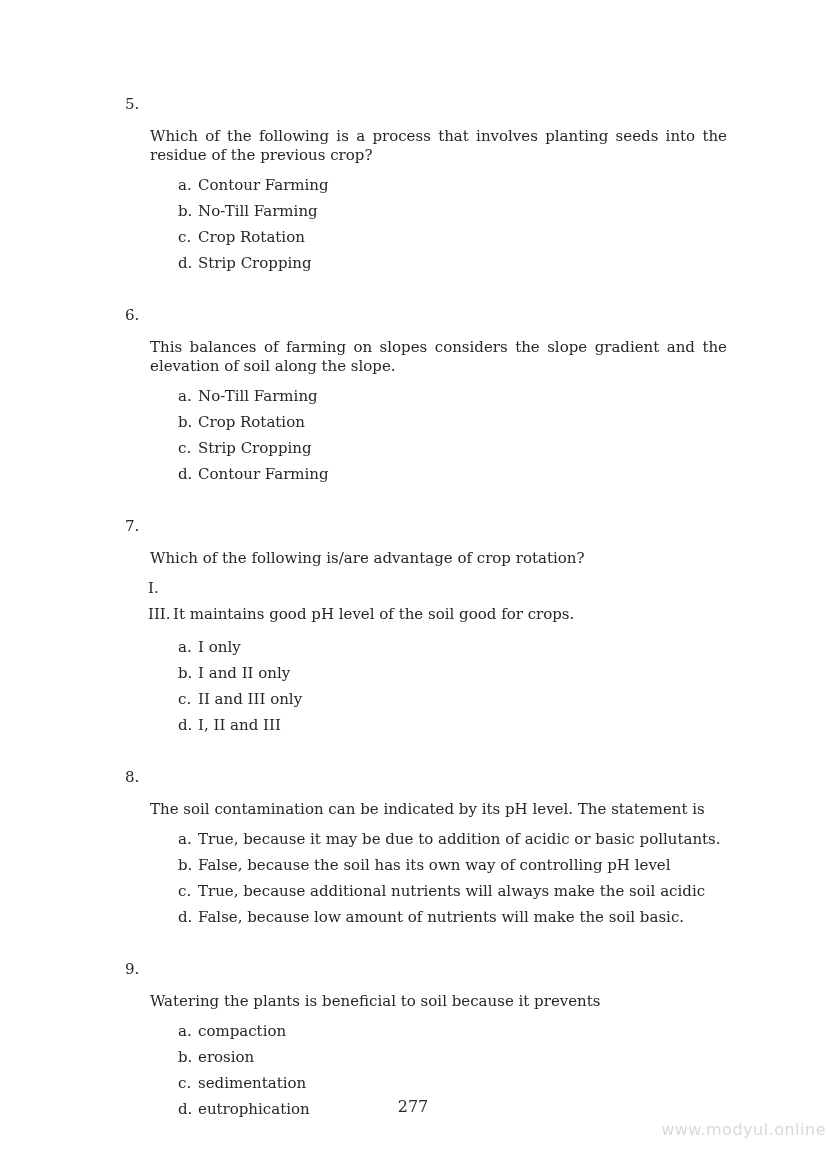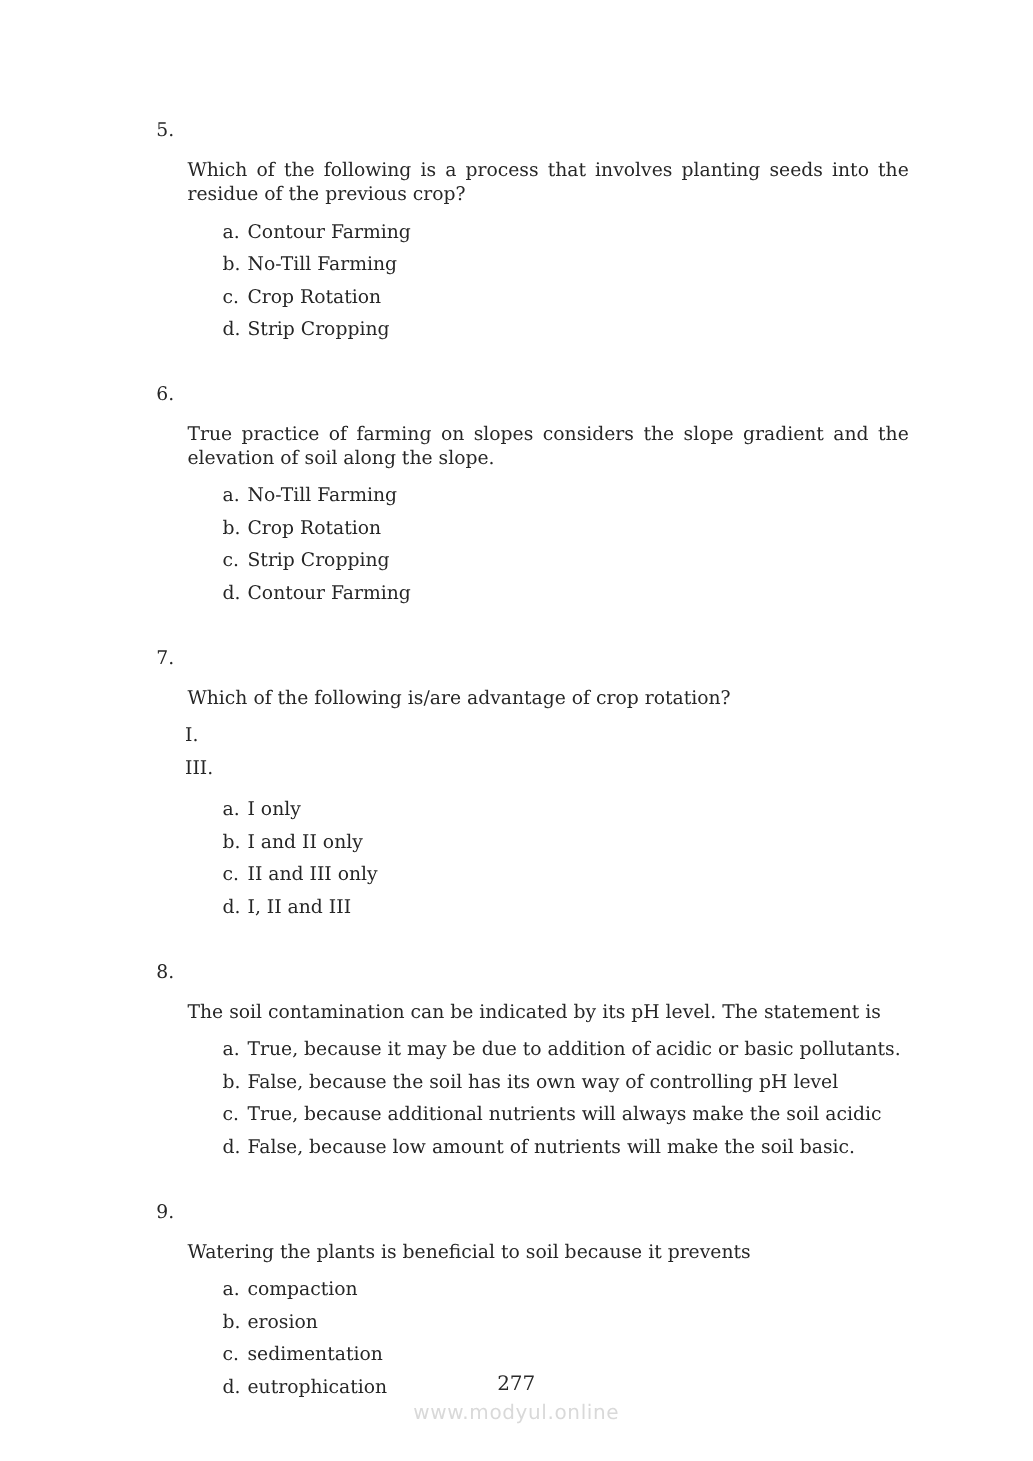--- a/index.html
+++ b/index.html
@@ -66,20 +66,21 @@
     color: #2a2a2a;
     font-family: "DejaVu Serif", "Liberation Serif", serif;
   }
   .watermark {
     margin-top: 4px;
     font-size: 16px;
     line-height: 18px;
     color: #d9d9d9;
     letter-spacing: 0.5px;
     font-family: "DejaVu Sans", "Liberation Sans", sans-serif;
+    text-align: right;
   }
 </style>
 </head>
 <body>
 
 <div class="page">
   <main class="content">
   <section class="question">
     <div class="q-row">
       <span class="q-num">5.</span>
@@ -105,21 +106,21 @@
   <li class="option">
     <span class="o-label">d.</span>
     <span class="o-text">Strip Cropping</span>
   </li>
 </ul>
   </section>
 
   <section class="question">
     <div class="q-row">
       <span class="q-num">6.</span>
-      <span class="q-text">True practice of farming on slopes considers the slope gradient and the elevation of soil along the slope.</span>
+      <span class="q-text">This balances of farming on slopes considers the slope gradient and the elevation of soil along the slope.</span>
     </div>
 
     <ul class="options">
   <li class="option">
     <span class="o-label">a.</span>
     <span class="o-text">No-Till Farming</span>
   </li>
 
   <li class="option">
     <span class="o-label">b.</span>
@@ -144,20 +145,21 @@
       <span class="q-text">Which of the following is/are advantage of crop rotation?</span>
     </div>
     <ul class="statements">
   <li class="statement">
     <span class="s-label">I.</span>
   </li>
 
 
   <li class="statement">
     <span class="s-label">III.</span>
+    <span class="s-text">It maintains good pH level of the soil good for crops.</span>
   </li>
 </ul>
     <ul class="options">
   <li class="option">
     <span class="o-label">a.</span>
     <span class="o-text">I only</span>
   </li>
 
   <li class="option">
     <span class="o-label">b.</span>

